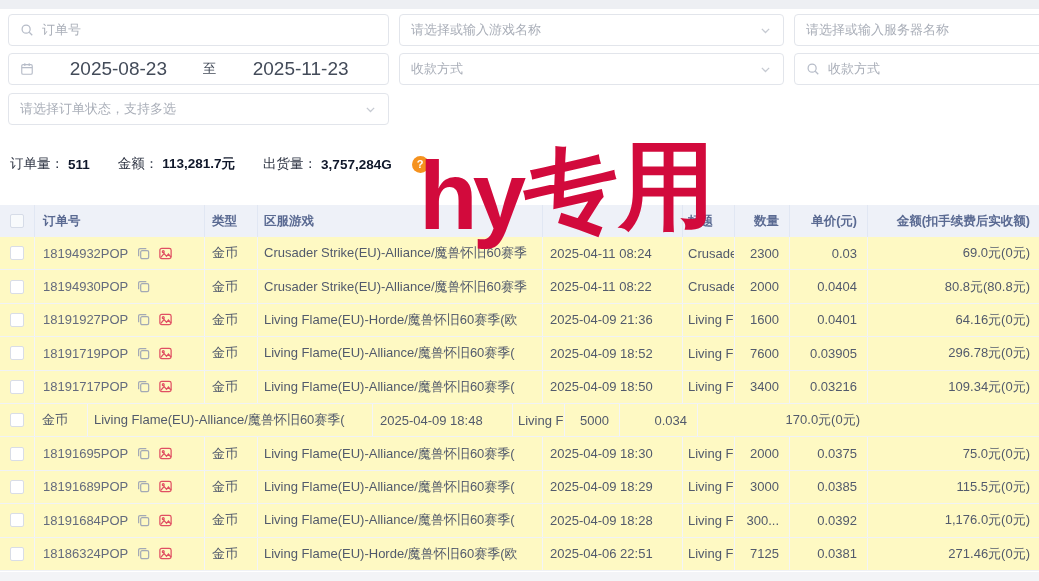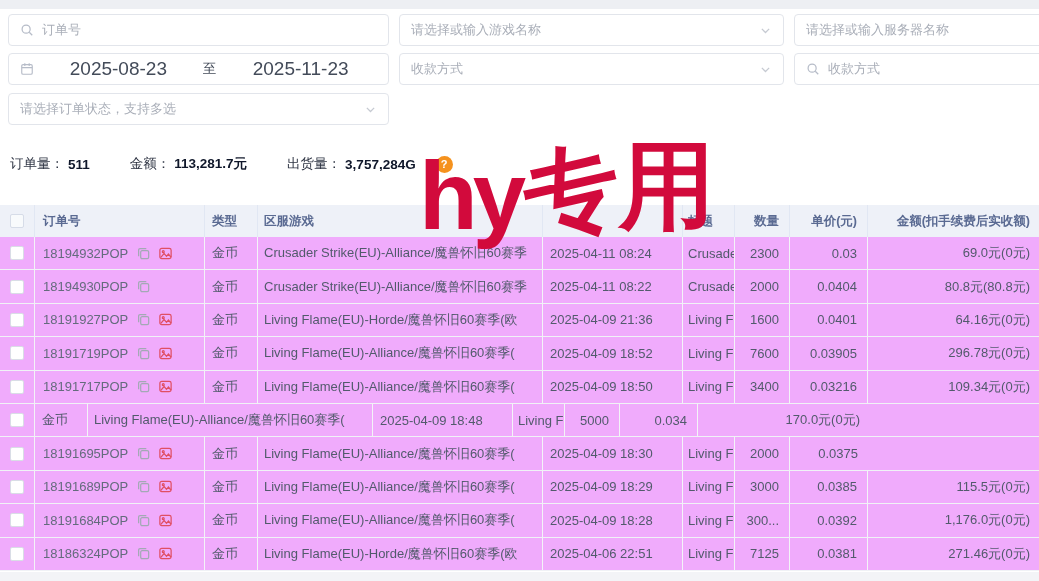--- a/index.html
+++ b/index.html
@@ -25,34 +25,34 @@
   #f-pay     { left:399px; top:53px; width:385px; }
   #f-vendor  { left:794px; top:53px; width:256px; }
   #f-status  { left:8px;   top:93px; width:381px; }
 
   .date-part { flex:1; text-align:center; color:#434b59; font-size:19px; }
   .date-sep  { flex:0 0 auto; color:#434b59; font-size:13.5px; }
 
   
   .stats { position:absolute; left:10px; top:155px; display:flex; align-items:center;
            font-size:13.5px; color:#2e3443; }
-  .stats .lbl { margin-left:40px; }
+  .stats .lbl { margin-left:28px; }
   .stats .lbl:first-child { margin-left:0; }
   .stats .val { color:#0f172a; font-weight:700; margin-left:4px; }
   .helpbadge { width:17px; height:17px; border-radius:50%; background:#f5921e; color:#fff;
                font-size:11px; font-weight:700; display:flex; align-items:center;
                justify-content:center; margin-left:20px; cursor:pointer; }
 
   
   .table { position:absolute; left:0; top:205px; width:1039px; }
   .thead { display:flex; height:32px; background:#eef1f8; font-size:12.5px;
            color:#5a6a92; font-weight:700; }
   .thead .cell { border-right:1px solid #e1e7f3; }
   .trow  { display:flex; height:33.4px; border-bottom:1px solid #f0f2f6;
-           font-size:13px; color:#525a6c; background:#f0abfc; }
+           font-size:13px; color:#525a6c; background:#fef9c3; }
   .trow .cell { border-right:1px solid #f3f4f7; }
   .cell { height:100%; display:flex; align-items:center; overflow:hidden;
           white-space:nowrap; }
   .cell:last-child { border-right:none !important; }
   .c0 { width:35px;  justify-content:center; }
   .c1 { width:170px; padding-left:8px; gap:8px; }
   .c2 { width:53px;  padding-left:7px; }
   .c3 { width:285px; padding-left:6px; }
   .c4 { width:140px; padding-left:7px; }
   .c5 { width:52px;  padding-left:5px; }
@@ -340,20 +340,21 @@
               </svg>
             </span>
       </span>
     </div>
     <div class="cell c2">金币</div>
     <div class="cell c3">Living Flame(EU)-Alliance/魔兽怀旧60赛季(</div>
     <div class="cell c4">2025-04-09 18:30</div>
     <div class="cell c5">Living Fl</div>
     <div class="cell c6">2000</div>
     <div class="cell c7">0.0375</div>
+    <div class="cell c8">75.0元(0元)</div>
   </div>
       <div class="trow">
     <div class="cell c0">
           <span class="cb"></span>
         </div>
     <div class="cell c1">
       <span class="oid">18191689POP</span>
       <span class="rowicons">
         <span class="icbtn">
               <svg width="15" height="15" viewBox="0 0 16 16" fill="none" stroke="#a3a9b5" stroke-width="1.3">

